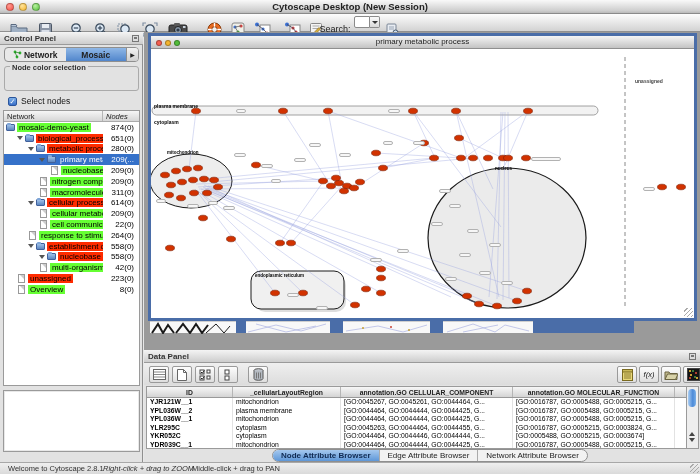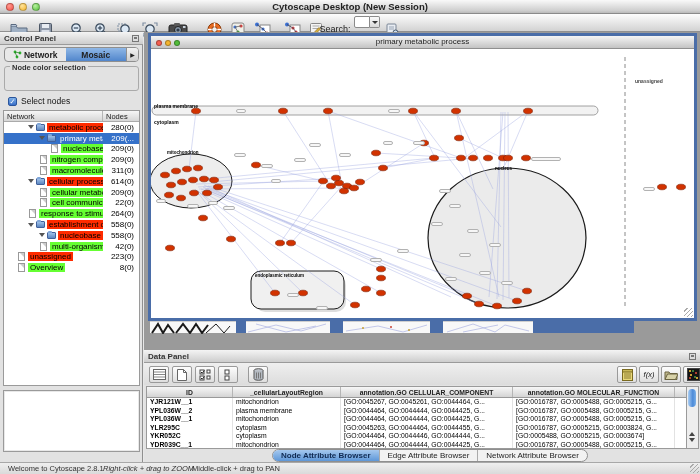--- a/index.html
+++ b/index.html
@@ -41,21 +41,21 @@
   #nc-stepper { width:11px; height:12px; margin-right:1px; border-radius:2px; background:linear-gradient(#9ec2ee,#4a82cc); display:flex; flex-direction:column; align-items:center; justify-content:center; }
   #nc-stepper span { font-size:4.5px; color:#fff; line-height:4px; }
 
   #select-row { left:8px; top:95px; width:130px; height:12px; display:flex; align-items:center; gap:4px; }
   #select-box { width:9px; height:9px; border-radius:2px; background:linear-gradient(#7db0e8,#3a6fc8); border:1px solid #2a559c; color:#fff; font-size:7px; line-height:8px; text-align:center; }
   #select-label { font-size:8.5px; color:#111; }
 
   #tree-wrap { left:3px; top:110px; width:137px; height:276px; border:1px solid #9a9a9a; background:#fff; overflow:hidden; }
   #tree-head { display:flex; height:11px; background:linear-gradient(#f6f6f6,#d6d6d6); border-bottom:1px solid #aaa; font-size:7.5px; color:#222; }
   #tree-head .c1 { flex:1; padding-left:3px; border-right:1px solid #b5b5b5; line-height:11px; }
-  #tree-head .c2 { width:36px; padding-left:3px; line-height:11px; }
+  #tree-head .c2 { width:36px; padding-left:3px; line-height:11px;font-style:italic; }
   .trow { display:flex; align-items:center; height:10.8px; font-size:8px; white-space:nowrap; overflow:hidden; }
   .trow-sel { background:#3571c9; }
   .tind { display:inline-block; height:1px; flex:none; }
   .texp { flex:none; width:0; height:0; border:3px solid transparent; border-top:4px solid #555; margin:3px 2px 0 0; }
   .texp.hid { visibility:hidden; width:0; border-width:0; margin:0; }
   .tfold { flex:none; width:9px; height:7px; background:linear-gradient(#9ec0e8,#5b86c0); border:1px solid #41619c; border-radius:1px; position:relative; margin-right:2px; }
   .tfold:before { content:""; position:absolute; left:0; top:-2px; width:4px; height:2px; background:#7fa6d8; border-radius:1px 1px 0 0; }
   .tfile { flex:none; width:7px; height:9px; background:#fff; border:1px solid #999; margin:0 3px 0 1px; position:relative; }
   .tfile:before { content:""; position:absolute; right:0; top:0; border:2px solid #ccc; border-bottom-color:transparent; border-left-color:transparent; }
   .tlab { padding:0 2px; color:#000; overflow:hidden; text-overflow:clip; max-width:92px; }
@@ -268,20 +268,34 @@
 <div class="abs" id="select-row">
   <span id="select-box">✓</span>
   <span id="select-label">Select nodes</span>
 </div>
 <div class="abs" id="tree-wrap">
   <div id="tree-head">
     <div class="c1">Network</div>
     <div class="c2">Nodes</div>
   </div>
   <div>
+      <div class="trow">
+        <span class="tind" style="width: 2px;"></span>
+        <span class="texp hid"></span>
+        <span class="tfold"></span>
+        <span class="tlab green">mosaic-demo-yeast</span>
+        <span class="tcount">874(0)</span>
+      </div>
+      <div class="trow">
+        <span class="tind" style="width: 13px;"></span>
+        <span class="texp"></span>
+        <span class="tfold"></span>
+        <span class="tlab red">biological_process</span>
+        <span class="tcount">651(0)</span>
+      </div>
       <div class="trow">
         <span class="tind" style="width: 24px;"></span>
         <span class="texp"></span>
         <span class="tfold"></span>
         <span class="tlab red">metabolic process</span>
         <span class="tcount">280(0)</span>
       </div>
       <div class="trow trow-sel">
         <span class="tind" style="width: 35px;"></span>
         <span class="texp"></span>

